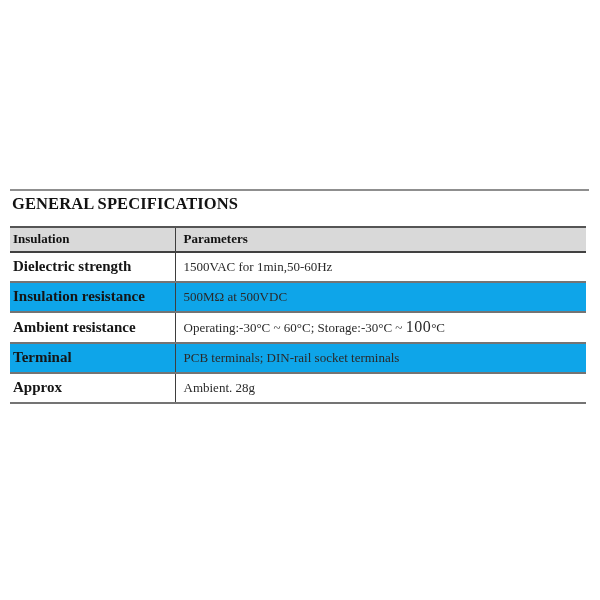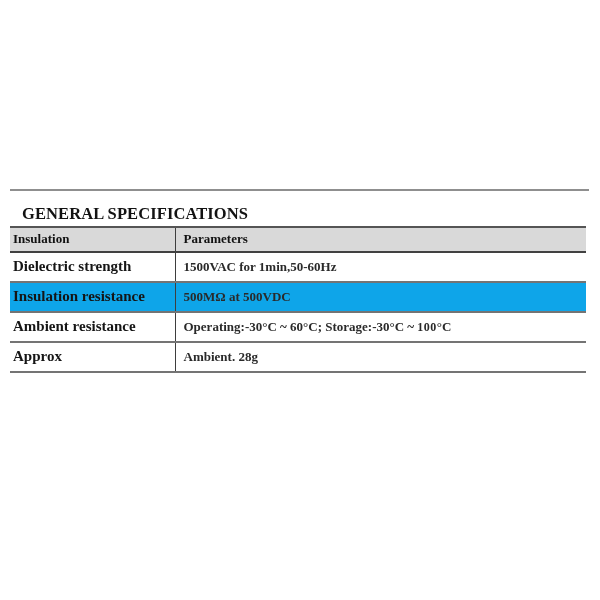--- a/index.html
+++ b/index.html
@@ -23,21 +23,21 @@
     left: 10px;
     top: 189px;
     width: 579px;
     height: 2px;
     background: #8f8f8f;
   }
   .section-title {
     position: absolute;
     left: 12px;
     top: 194px;
-    margin: 10px;
+    margin: 0;
     font-size: 16.5px;
     font-weight: bold;
     letter-spacing: 0.1px;
     color: #121212;
     font-family: "Liberation Serif", serif;
     white-space: nowrap;
   }
   table.specs {
     position: absolute;
     left: 10px;
@@ -59,33 +59,32 @@
     font-size: 13px;
     font-weight: bold;
     padding: 3px 4px 4px 3px;
     color: #111111;
   }
   table.specs td {
     font-size: 13px;
     border-bottom: 2px solid #747474;
     padding: 5px 4px 6px 3px;
     color: #2a2a2a;
-    font-weight: bold;
   }
   table.specs td.desc {
     font-weight: bold;
     font-size: 15px;
     color: #151515;
   }
   .param {
     border-left: 1.5px solid #3e3e3e;
     padding-left: 8px !important;
   }
   tr.striped { background: #0ea5e9; }
-  .big-val { font-size: 12px; letter-spacing: 0.5px; }
+  .big-val { font-size: 16px; letter-spacing: 0.5px; }
 </style>
 </head>
 <body>
 
 <div class="page">
 
   <div class="top-rule"></div>
 
   <h1 class="section-title">GENERAL SPECIFICATIONS</h1>
 
@@ -106,20 +105,24 @@
         <td class="param">1500VAC for 1min,50-60Hz</td>
       </tr>
       <tr class="striped">
         <td class="desc">Insulation resistance</td>
         <td class="param">500MΩ at 500VDC</td>
       </tr>
       <tr>
         <td class="desc">Ambient resistance</td>
         <td class="param"><span>Operating:-30°C ~ 60°C; Storage:-30°C ~ </span><span class="big-val">100</span><span>°C</span></td>
       </tr>
+      <tr class="striped">
+        <td class="desc">Terminal</td>
+        <td class="param">PCB terminals; DIN-rail socket terminals</td>
+      </tr>
       <tr>
         <td class="desc">Approx</td>
         <td class="param">Ambient. 28g</td>
       </tr>
     </tbody>
   </table>
 
 </div>
 
 </body></html>

